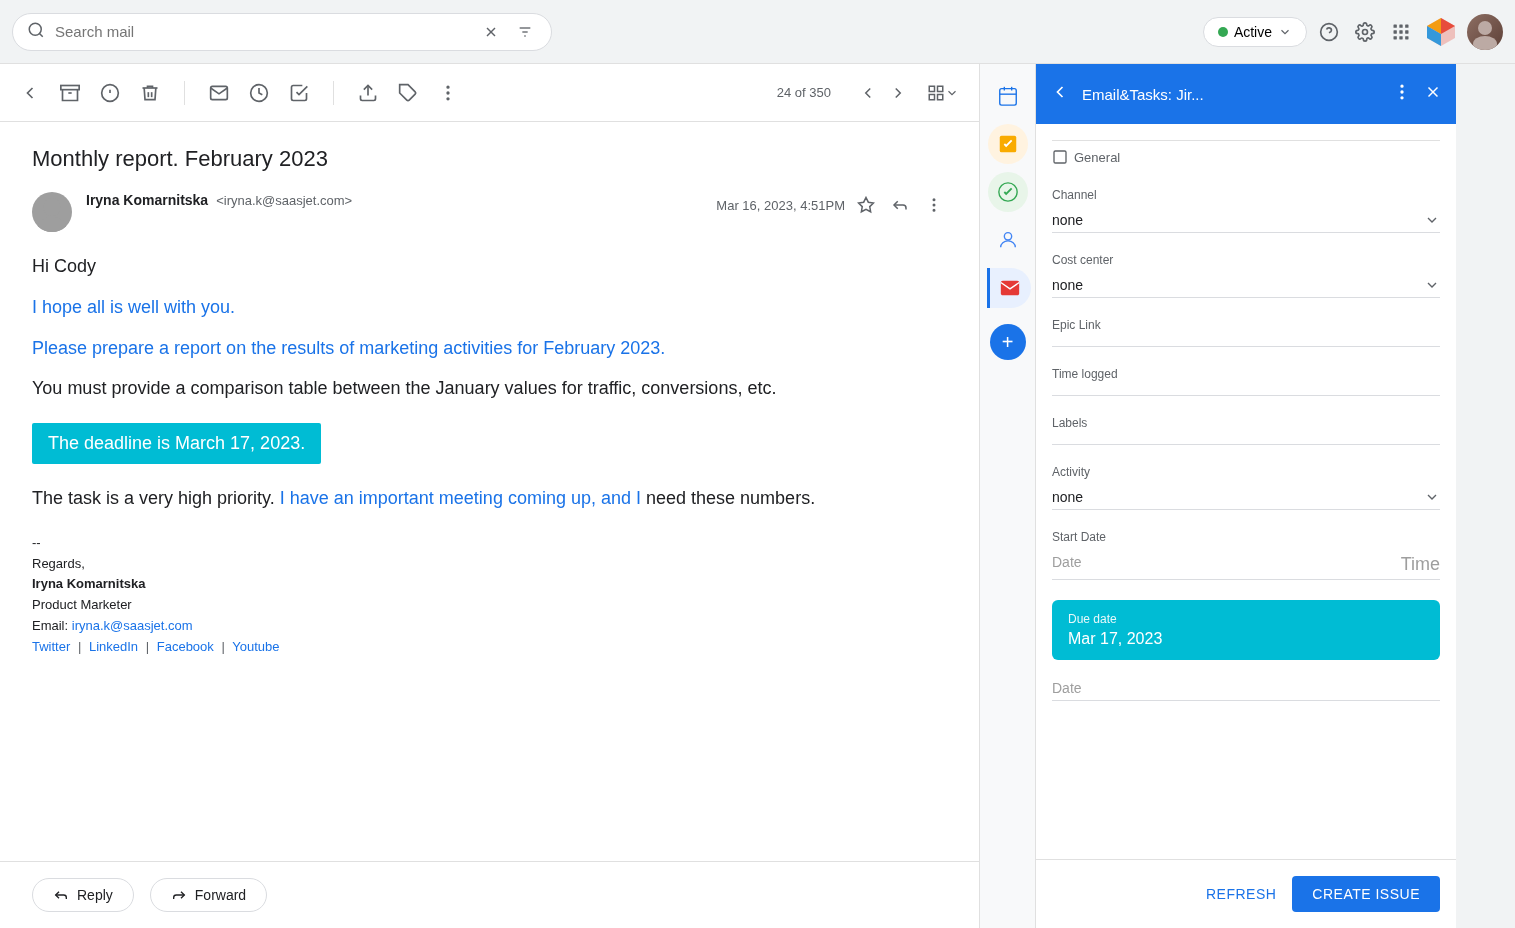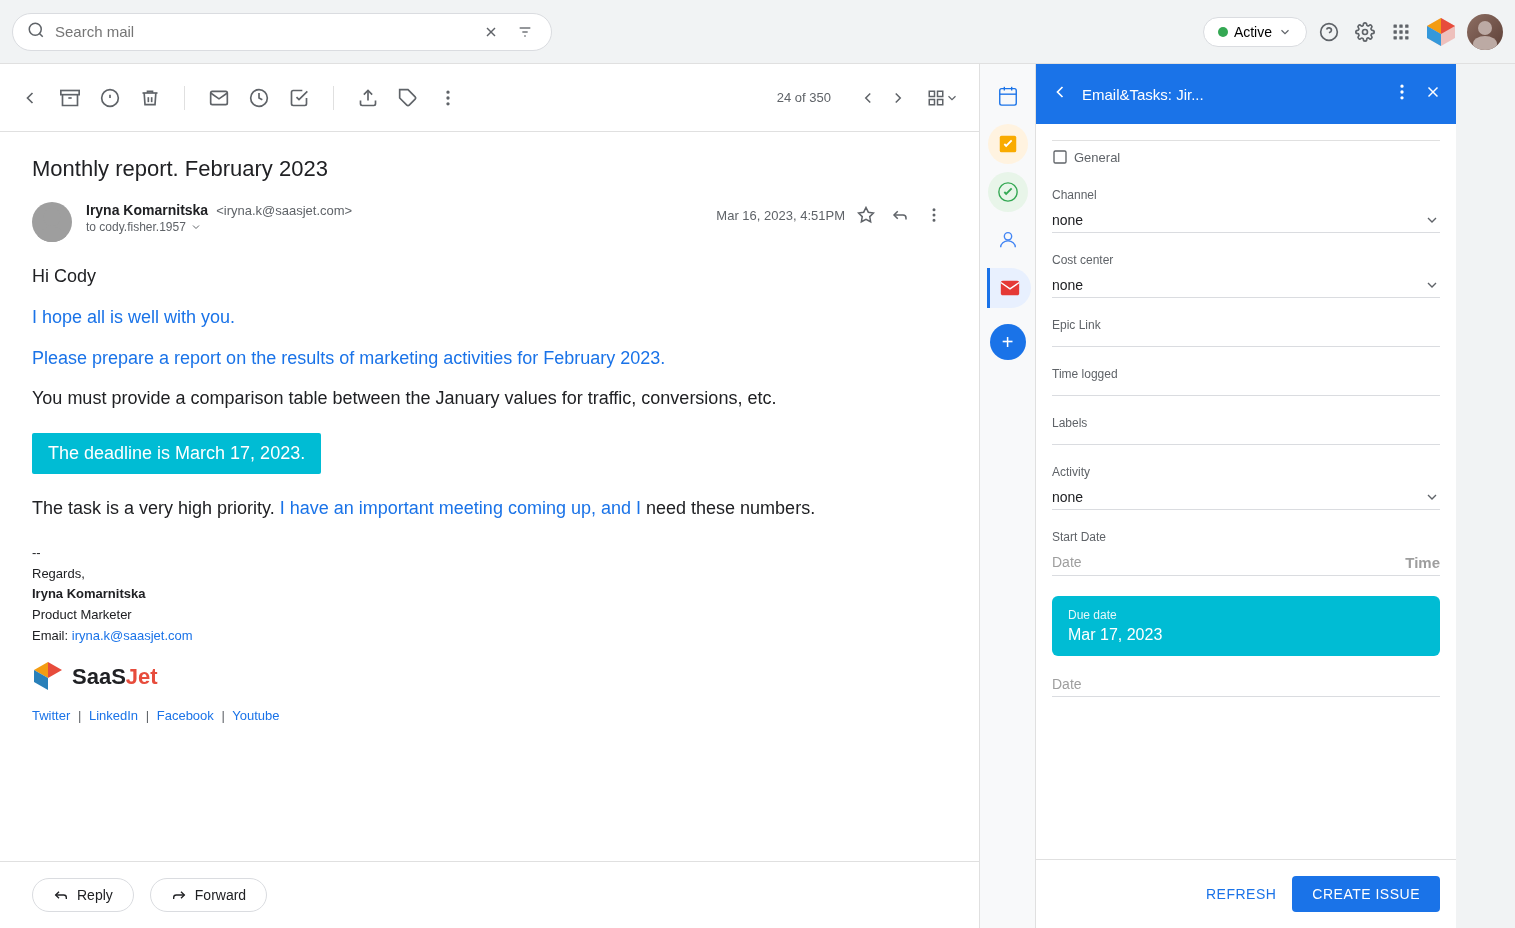--- a/index.html
+++ b/index.html
@@ -76,21 +76,21 @@
       overflow: hidden;
     }
 
     
     .action-bar {
       display: flex;
       align-items: center;
       padding: 8px 16px;
       border-bottom: 1px solid #e0e0e0;
       gap: 12px;
-      height: 68px;
+      height: 58px;
     }
     .action-bar .divider { width: 1px; height: 24px; background: #e0e0e0; margin: 0 8px; }
     .nav-count { flex: 1; text-align: right; color: #5f6368; font-size: 13px; margin-right: 12px; }
     .nav-arrows { display: flex; gap: 4px; }
 
     
     .email-body {
       flex: 1;
       overflow-y: auto;
       padding: 24px 32px;
@@ -509,26 +509,20 @@
           <svg width="40" height="40" viewBox="0 0 40 40">
               <circle cx="20" cy="15" r="9" fill="#9e9e9e"></circle>
               <ellipse cx="20" cy="34" rx="14" ry="9" fill="#9e9e9e"></ellipse>
             </svg>
         </div>
         <div class="sender-info">
           <div style="display:flex;align-items:center;gap:8px;">
             <span class="sender-name">Iryna Komarnitska</span>
             <span class="sender-email">&lt;iryna.k@saasjet.com&gt;</span>
           </div>
-          <div class="to-line">
-            <span>to cody.fisher.1957</span>
-            <svg width="12" height="12" viewBox="0 0 24 24" fill="none" stroke="#5f6368" stroke-width="2">
-                <polyline points="6 9 12 15 18 9"></polyline>
-              </svg>
-          </div>
         </div>
         <div class="email-header-right">
           <span class="email-date">Mar 16, 2023, 4:51PM</span>
           <button class="icon-btn">
             <svg width="18" height="18" viewBox="0 0 24 24" fill="none" stroke="#5f6368" stroke-width="2">
                 <polygon points="12 2 15.09 8.26 22 9.27 17 14.14 18.18 21.02 12 17.77 5.82 21.02 7 14.14 2 9.27 8.91 8.26 12 2"></polygon>
               </svg>
           </button>
           <button class="icon-btn">
             <svg width="18" height="18" viewBox="0 0 24 24" fill="none" stroke="#5f6368" stroke-width="2">
@@ -558,31 +552,20 @@
       <div class="signature">
         <p>--</p>
         <p>Regards,</p>
         <p><span class="bold">Iryna Komarnitska</span></p>
         <p>Product Marketer</p>
         <p>
           <span>Email:</span>
           <a href="#" style="color:#1a73e8;text-decoration:none;">iryna.k@saasjet.com</a>
         </p>
 
-        <div class="saasjet-logo">
-          <svg width="32" height="32" viewBox="0 0 32 32">
-            <polygon points="16,2 30,10 30,22 16,30 2,22 2,10" fill="none" stroke="#e74c3c" stroke-width="0"></polygon>
-            <polygon points="16,2 30,10 16,18" fill="#e74c3c"></polygon>
-            <polygon points="16,2 2,10 16,18" fill="#f39c12"></polygon>
-            <polygon points="16,18 2,10 2,22 16,30" fill="#2980b9"></polygon>
-          </svg>
-          <span style="font-size:22px;font-weight:700;color:#202124;">
-            <span>SaaS</span><span style="color:#e74c3c;">Jet</span>
-          </span>
-        </div>
 
         <div class="social-links">
           <a href="#">Twitter</a>
           <span class="sep">|</span>
           <a href="#">LinkedIn</a>
           <span class="sep">|</span>
           <a href="#">Facebook</a>
           <span class="sep">|</span>
           <a href="#">Youtube</a>
         </div>
@@ -718,21 +701,21 @@
           <svg width="16" height="16" viewBox="0 0 24 24" fill="none" stroke="#5f6368" stroke-width="2" class="chevron">
               <polyline points="6 9 12 15 18 9"></polyline>
             </svg>
         </div>
       </div>
 
       <div class="form-field">
         <span class="form-label">Start Date</span>
         <div style="display:flex;gap:16px;border-bottom:1px solid #dadce0;padding:4px 0;">
           <span style="color:#9e9e9e;font-size:14px;flex:1;">Date</span>
-          <span style="color:#9e9e9e;font-size:15px;font-weight:bold;">Time</span>
+          <span style="color:#9e9e9e;font-size:18px;">Time</span>
         </div>
       </div>
 
       <div class="due-date-box">
         <div class="due-label">Due date</div>
         <div class="due-value">Mar 17, 2023</div>
       </div>
 
       <div class="form-field">
         <div class="form-input-line">

